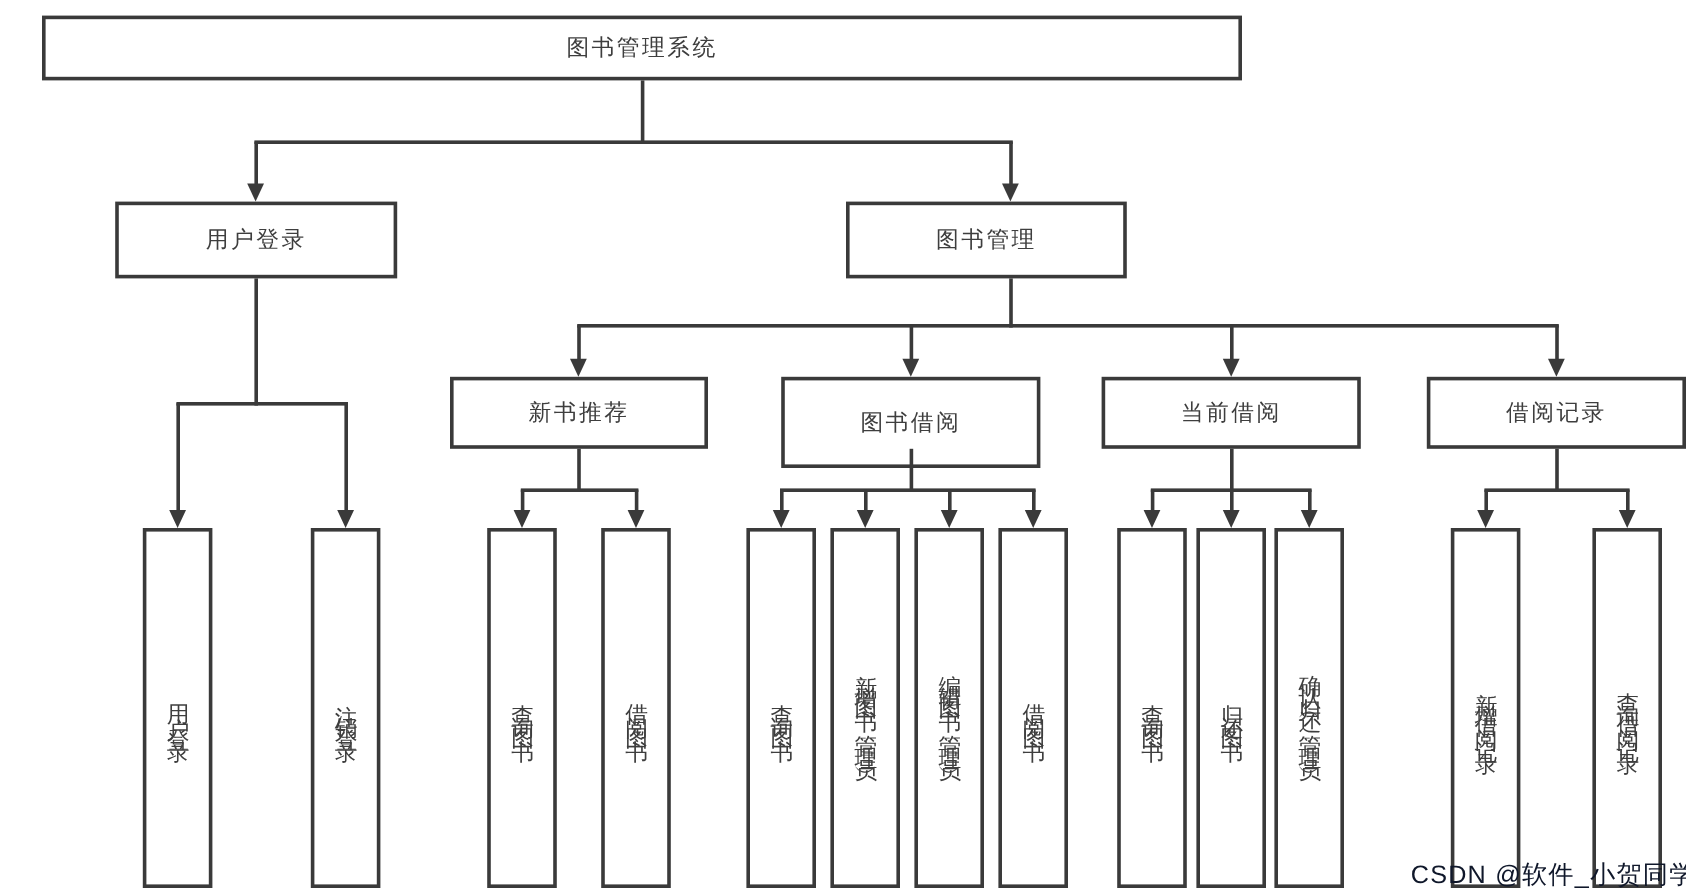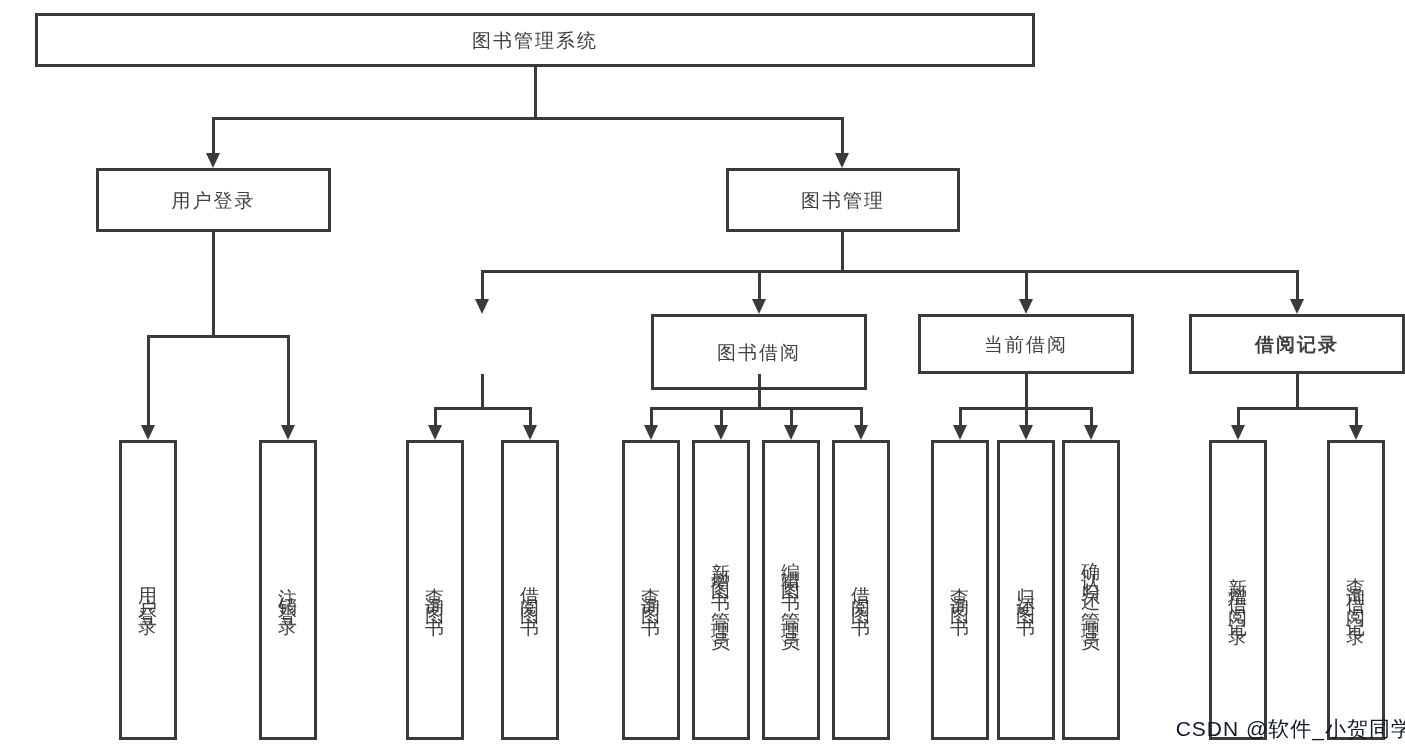--- a/index.html
+++ b/index.html
@@ -51,25 +51,26 @@
   }
 </style>
 </head>
 <body>
 
 <div class="canvas">
 
   <div class="node" style="left:21px; top:13px; width:1000px; height:54px;">图书管理系统</div>
 
   <div class="node" style="left:82px; top:168px; width:235px; height:64px;">用户登录</div>
-  <div class="node" style="left:712px; top:168px; width:234px; height:64px;">图书管理</div>
+  <div class="node" style="left:691px; top:168px; width:234px; height:64px;">图书管理</div>
 
+  <div class="node" style="left:361px; top:314px; width:215px; height:60px;">新书推荐</div>
   <div class="node" style="left:637px; top:314px; width:216px; height:76px;">图书借阅</div>
   <div class="node" style="left:904px; top:314px; width:216px; height:60px;">当前借阅</div>
-  <div class="node" style="left:1175px; top:314px; width:216px; height:60px;font-weight:bold;">借阅记录</div>
+  <div class="node" style="left:1175px; top:314px; width:216px; height:60px;">借阅记录</div>
 
   <div class="node leaf" style="left:105px; top:440px; width:58px; height:300px;">用户登录</div>
   <div class="node leaf" style="left:245px; top:440px; width:58px; height:300px;">注销登录</div>
   <div class="node leaf" style="left:392px; top:440px; width:58px; height:300px;">查询图书</div>
   <div class="node leaf" style="left:487px; top:440px; width:58px; height:300px;">借阅图书</div>
   <div class="node leaf" style="left:608px; top:440px; width:58px; height:300px;">查询图书</div>
   <div class="node leaf" style="left:678px; top:440px; width:58px; height:300px;">新增图书（管理员）</div>
   <div class="node leaf" style="left:748px; top:440px; width:58px; height:300px;">编辑图书（管理员）</div>
   <div class="node leaf" style="left:818px; top:440px; width:58px; height:300px;">借阅图书</div>
   <div class="node leaf" style="left:917px; top:440px; width:58px; height:300px;">查询图书</div>

